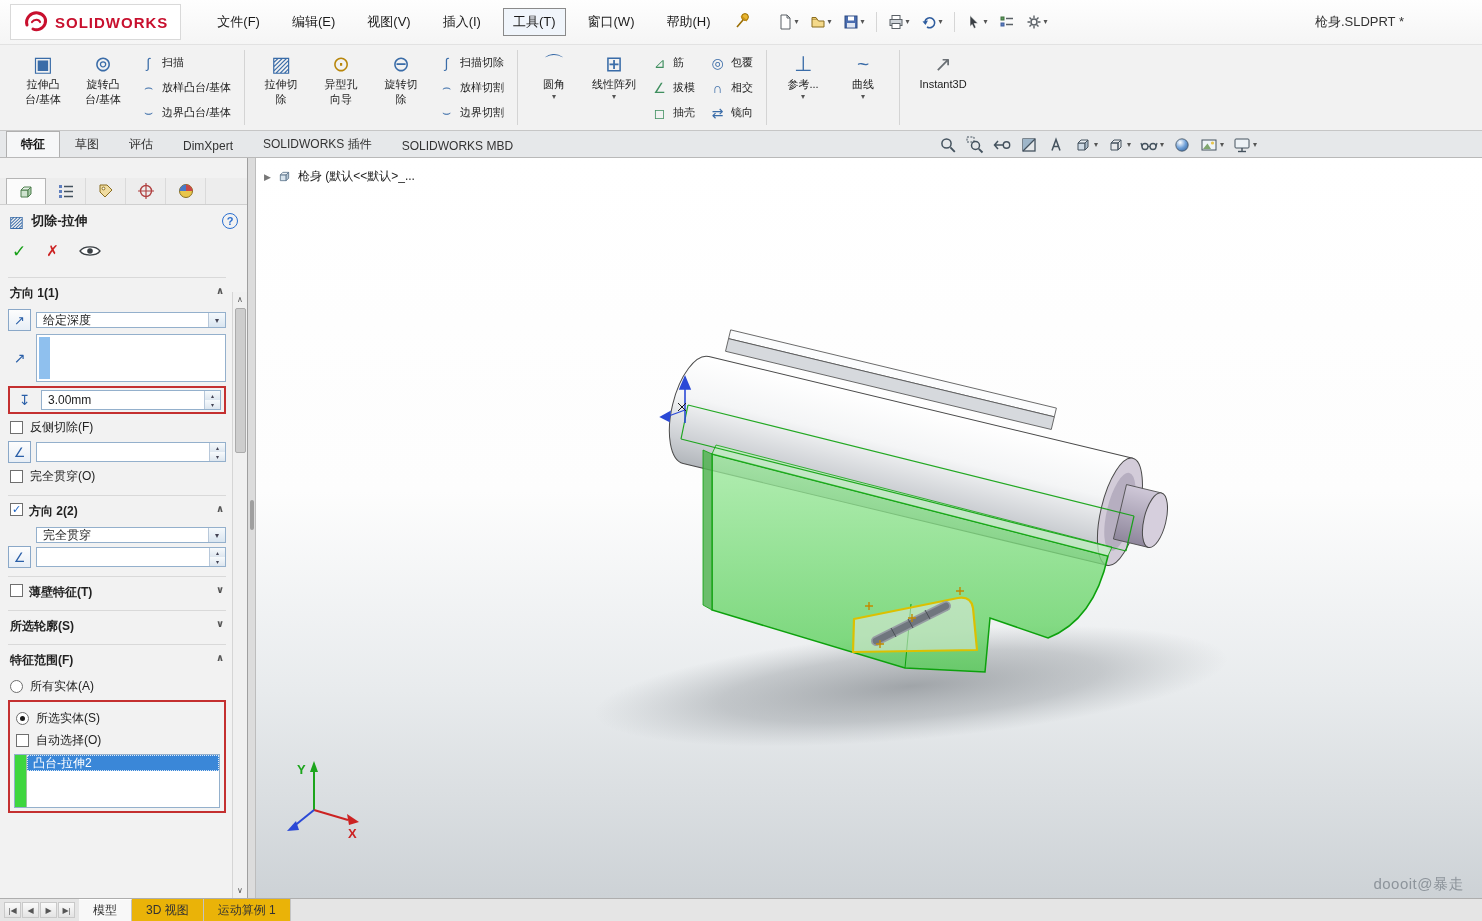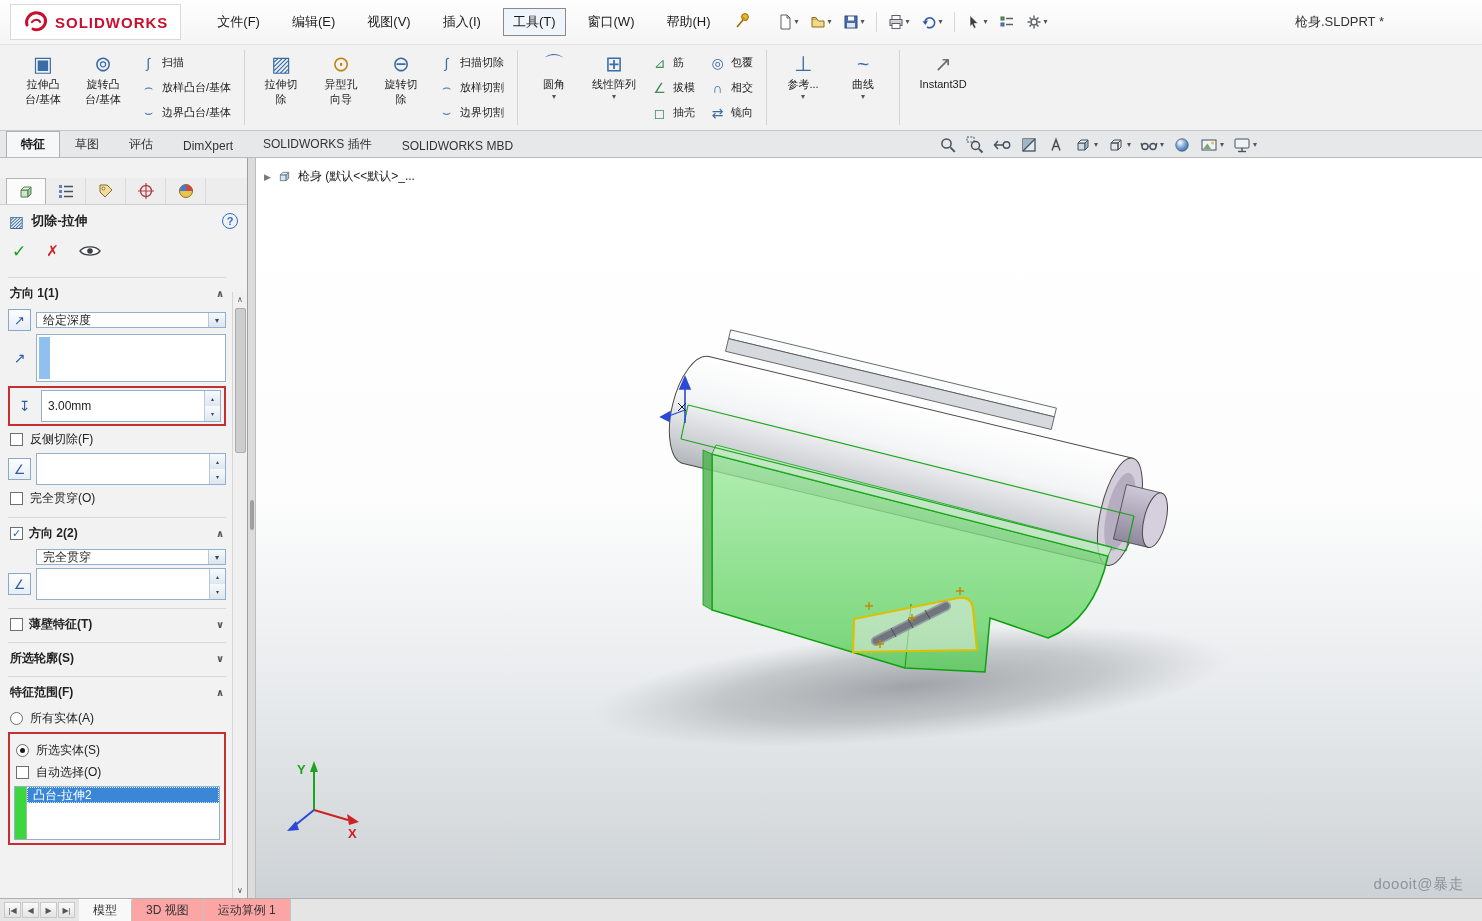--- a/index.html
+++ b/index.html
@@ -15,21 +15,21 @@
   .logo-text{color:#c8102e;font-weight:bold;font-size:15px;letter-spacing:1px}
   .menus{display:flex;align-items:center;gap:12px}
   .menu-item{padding:5px 10px;font-size:13px;color:#1a1a1a;cursor:default}
   .menu-item.focused{border:1px solid #8a8a8a;background:#f0f5fb;padding:4px 9px}
   .pinbtn{margin:0 12px}
   .qat{display:flex;align-items:center;gap:3px;margin-left:10px}
   .qat-btn{display:flex;align-items:center;gap:2px;padding:3px 4px;border-radius:2px}
   .qat-sep{width:1px;height:20px;background:#d6d6d6;margin:0 4px}
   .caret{font-size:8px;color:#555;line-height:1}
   .spacer{flex:1}
-  .doc-title{font-size:13px;color:#333;margin-right:88px;white-space:nowrap}
+  .doc-title{font-size:13px;color:#333;margin-right:68px;white-space:nowrap}
 
   
   .ribbon{height:86px;background:#f2f2f2;border-bottom:1px solid #c6c6c6;display:flex;
     align-items:stretch;padding:2px 4px 2px 10px;flex:0 0 auto}
   .rgroup{display:flex;align-items:stretch;gap:2px;padding:0 4px}
   .rsep{width:1px;background:#d4d4d4;margin:3px 3px}
   .rbtn-lg{width:58px;display:flex;flex-direction:column;align-items:center;padding-top:4px;gap:1px;
     font-size:11px;text-align:center;color:#1c1c1c;border-radius:2px}
   .rbtn-lg .ric{font-size:21px;line-height:26px;height:26px}
   .rbtn-lg .l1{line-height:1.25;white-space:nowrap}
@@ -61,33 +61,33 @@
   .phead{height:32px;display:flex;align-items:center;gap:7px;padding:0 9px;flex:0 0 auto}
   .phead .ptitle{font-weight:bold;font-size:13px}
   .phead .ficon{font-size:16px}
   .help-btn{margin-left:auto;width:16px;height:16px;border:1px solid #2a6fd0;border-radius:50%;
     color:#2a6fd0;font-size:11px;font-weight:bold;display:flex;align-items:center;justify-content:center}
   .pacts{height:28px;display:flex;align-items:center;gap:20px;padding:0 12px;margin-bottom:12px;flex:0 0 auto}
   .ok-btn{color:#18a018;font-size:17px;font-weight:bold}
   .cancel-btn{color:#cc2222;font-size:15px;font-weight:bold}
   .pbody{flex:1;padding:0 21px 4px 8px;min-height:0}
   .sect{border-top:1px solid #d9d9d9;padding:1px 0 5px}
-  .sect-h{font-weight:bold;display:flex;align-items:center;gap:6px;padding:6px 2px 4px;font-size:12px}
+  .sect-h{font-weight:bold;display:flex;align-items:flex-start;gap:6px;padding:6px 2px 4px;font-size:12px}
   .chev{margin-left:auto;color:#555;font-size:10px}
   .row{display:flex;align-items:center;gap:5px;margin:3px 0}
   .mini-btn{width:23px;height:22px;border:1px solid #8aa8c8;background:linear-gradient(#fdfdfd,#e7eef6);
     display:flex;align-items:center;justify-content:center;color:#2a5fa8;font-size:13px;flex:0 0 auto}
   .mini-ic{width:23px;text-align:center;color:#2a5fa8;font-size:14px;flex:0 0 auto}
   .combo{flex:1;height:16px;border:1px solid #94b0cc;background:#fff;display:flex;align-items:center;
     padding-left:6px;overflow:hidden}
   .combo .arr{margin-left:auto;width:17px;height:100%;background:linear-gradient(#f5f9fc,#d9e5f0);
     border-left:1px solid #b8c8da;display:flex;align-items:center;justify-content:center;font-size:8px;color:#445}
   .selbox{flex:1;height:48px;border:1px solid #94b0cc;background:#fff;position:relative}
   .selbox .hl{position:absolute;left:2px;top:2px;bottom:2px;width:11px;background:#8fc0ee}
-  .spinfield{flex:1;height:32px;border:1px solid #94b0cc;background:#fff;display:flex;align-items:center;
+  .spinfield{flex:1;height:20px;border:1px solid #94b0cc;background:#fff;display:flex;align-items:center;
     padding-left:6px}
   .spins{margin-left:auto;width:16px;height:100%;display:flex;flex-direction:column;border-left:1px solid #b8c8da}
   .spins span{flex:1;display:flex;align-items:center;justify-content:center;font-size:6px;color:#445;
     background:linear-gradient(#f7fafc,#dde6ef)}
   .redbox{border:2px solid #c43030;padding:2px 3px;margin:4px 0}
   .redbox2{border:2px solid #c43030;padding:3px 4px;margin-top:2px}
   .chk,.radio{display:flex;align-items:center;gap:7px;margin:5px 2px;font-size:12px}
   .cbox{width:13px;height:13px;border:1px solid #6f6f6f;background:#fff;flex:0 0 auto;
     display:flex;align-items:center;justify-content:center;font-size:11px;font-weight:bold;color:#1b62c4;line-height:1}
   .rcirc{width:13px;height:13px;border:1px solid #6f6f6f;border-radius:50%;background:#fff;flex:0 0 auto;position:relative}
@@ -118,21 +118,21 @@
   .model-svg{position:absolute;inset:0}
   .watermark{position:absolute;right:18px;bottom:4px;z-index:30;color:#8d949b;font-size:15px;letter-spacing:.5px}
 
   
   .statusbar{height:23px;background:#e5e5e5;border-top:1px solid #aeaeae;display:flex;
     align-items:stretch;flex:0 0 auto}
   .snav{display:flex;align-items:center;padding:0 4px;gap:1px}
   .snav span{font-size:8px;color:#555;border:1px solid #c9c9c9;background:linear-gradient(#fafafa,#e4e4e4);
     width:17px;height:16px;display:flex;align-items:center;justify-content:center}
   .stab{display:flex;align-items:center;padding:0 14px;font-size:12px;color:#333;
-    border-right:1px solid #c3c3c3;background:#fca5a5}
+    border-right:1px solid #c3c3c3;background:#eab308}
   .stab.active{background:#f8f8f8;font-weight:normal;border-top:1px solid #fff}
   .sfill{flex:1}
 </style>
 </head>
 <body>
 
 <div class="app">
 
   <header class="menubar">
     <div class="logo-box">

